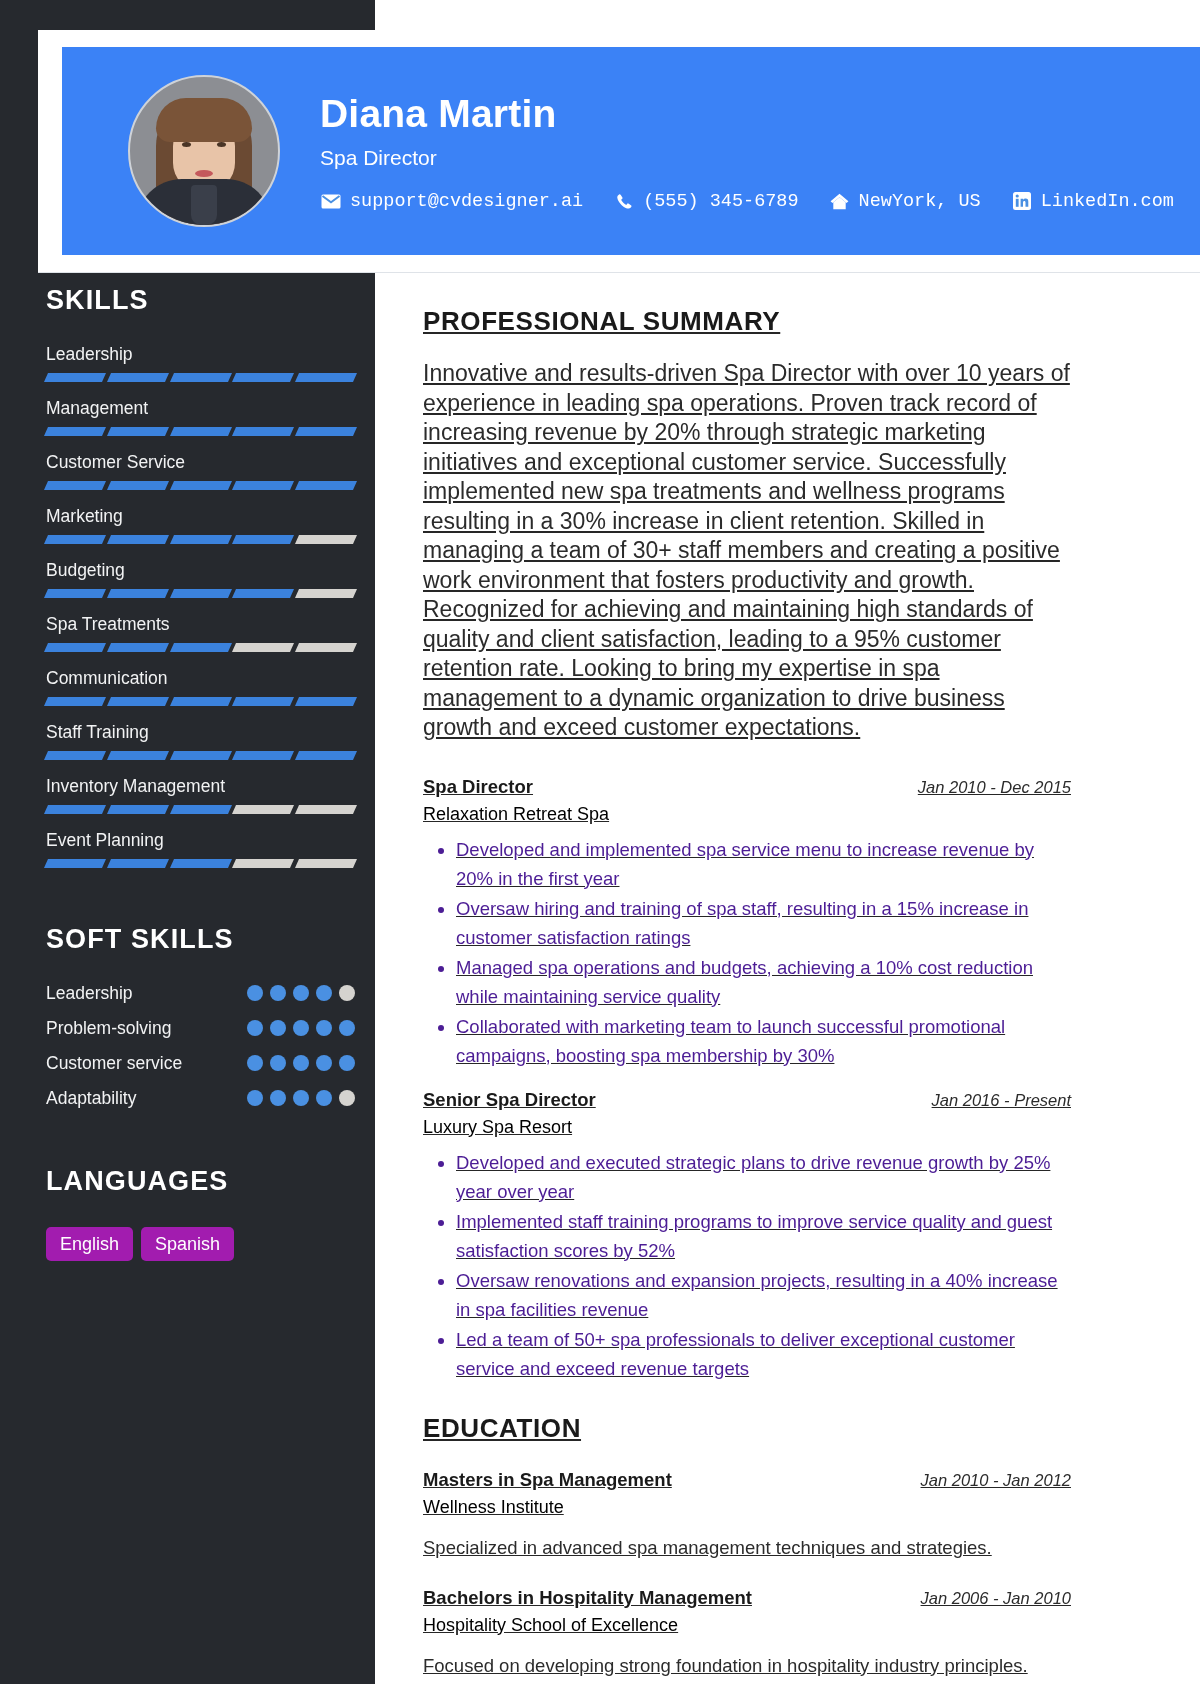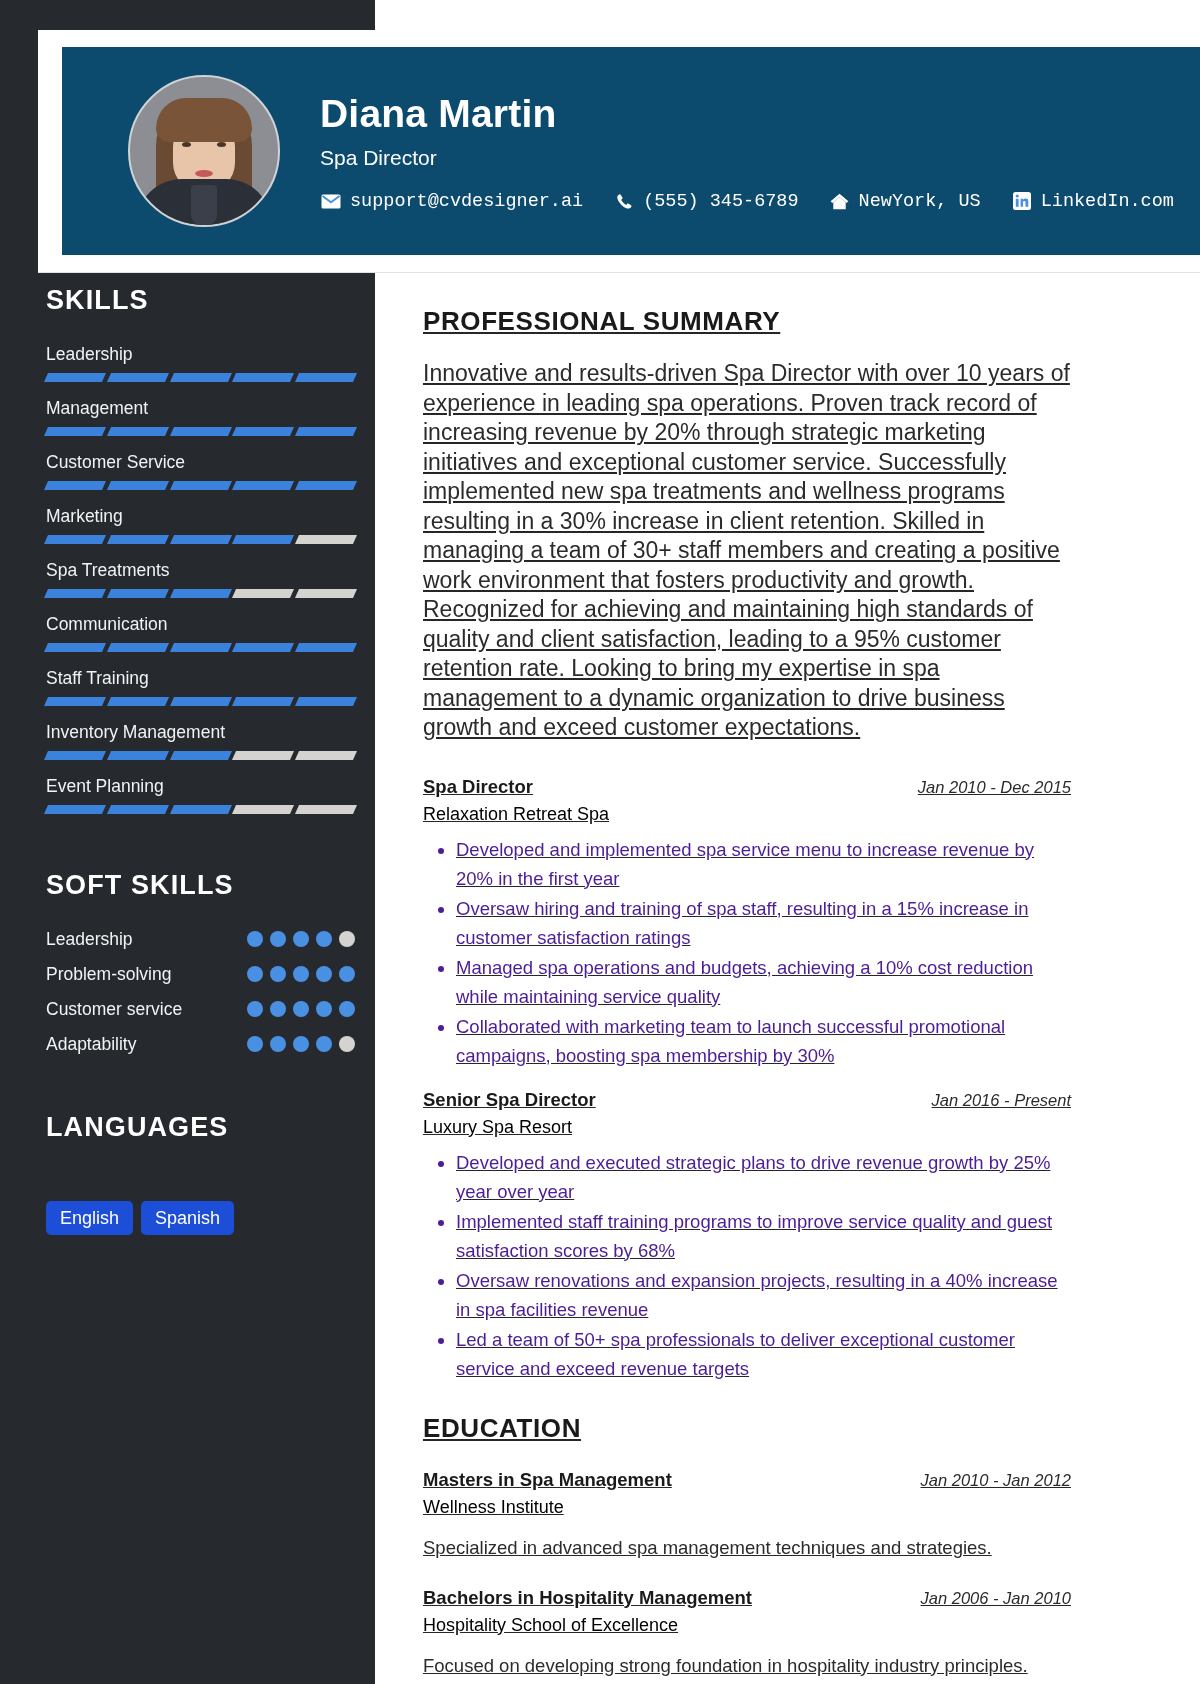--- a/index.html
+++ b/index.html
@@ -50,21 +50,21 @@
     z-index: 2;
   }
 
   
   .header {
     position: absolute;
     left: 62px;
     top: 47px;
     width: 1138px;
     height: 208px;
-    background: #0c4a6e;
+    background: #3b82f6;
     z-index: 3;
     display: flex;
     align-items: center;
   }
   .avatar {
     width: 148px;
     height: 148px;
     border-radius: 50%;
     margin-left: 66px;
     margin-right: 40px;
@@ -233,27 +233,26 @@
   .dot {
     width: 16px;
     height: 16px;
     border-radius: 50%;
     background: #d5d3cf;
   }
   .dot.on { background: #4a90e2; }
 
   .lang-chips { display: flex; gap: 8px; flex-wrap: wrap; }
   .chip {
-    background: #1d4ed8;
+    background: #a21caf;
     color: #ffffff;
     font-size: 18px;
     line-height: 20px;
     padding: 7px 14px;
     border-radius: 5px;
-    margin-top: 28px;
   }
 
   
   .main {
     position: absolute;
     left: 423px;
     top: 306px;
     width: 648px;
     z-index: 4;
     color: #262626;
@@ -426,20 +425,30 @@
             <div class="skill-name">Marketing</div>
             <div class="skill-bar">
               <span class="seg on"></span>
               <span class="seg on"></span>
               <span class="seg on"></span>
               <span class="seg on"></span>
               <span class="seg"></span>
             </div>
           </div>
           <div class="skill-row">
+            <div class="skill-name">Budgeting</div>
+            <div class="skill-bar">
+              <span class="seg on"></span>
+              <span class="seg on"></span>
+              <span class="seg on"></span>
+              <span class="seg on"></span>
+              <span class="seg"></span>
+            </div>
+          </div>
+          <div class="skill-row">
             <div class="skill-name">Spa Treatments</div>
             <div class="skill-bar">
               <span class="seg on"></span>
               <span class="seg on"></span>
               <span class="seg on"></span>
               <span class="seg"></span>
               <span class="seg"></span>
             </div>
           </div>
           <div class="skill-row">
@@ -564,21 +573,21 @@
             </ul>
           </div>
           <div class="entry">
             <div class="entry-top">
               <span class="entry-title">Senior Spa Director</span>
               <span class="entry-date">Jan 2016 - Present</span>
             </div>
             <div class="entry-org">Luxury Spa Resort</div>
             <ul class="bullets">
               <li>Developed and executed strategic plans to drive revenue growth by 25% year over year</li>
-              <li>Implemented staff training programs to improve service quality and guest satisfaction scores by 68%</li>
+              <li>Implemented staff training programs to improve service quality and guest satisfaction scores by 52%</li>
               <li>Oversaw renovations and expansion projects, resulting in a 40% increase in spa facilities revenue</li>
               <li>Led a team of 50+ spa professionals to deliver exceptional customer service and exceed revenue targets</li>
             </ul>
           </div>
         </div>
     </div>
 
     <div class="section">
       <div class="sec-h">EDUCATION</div>
       <div id="edu-list">

